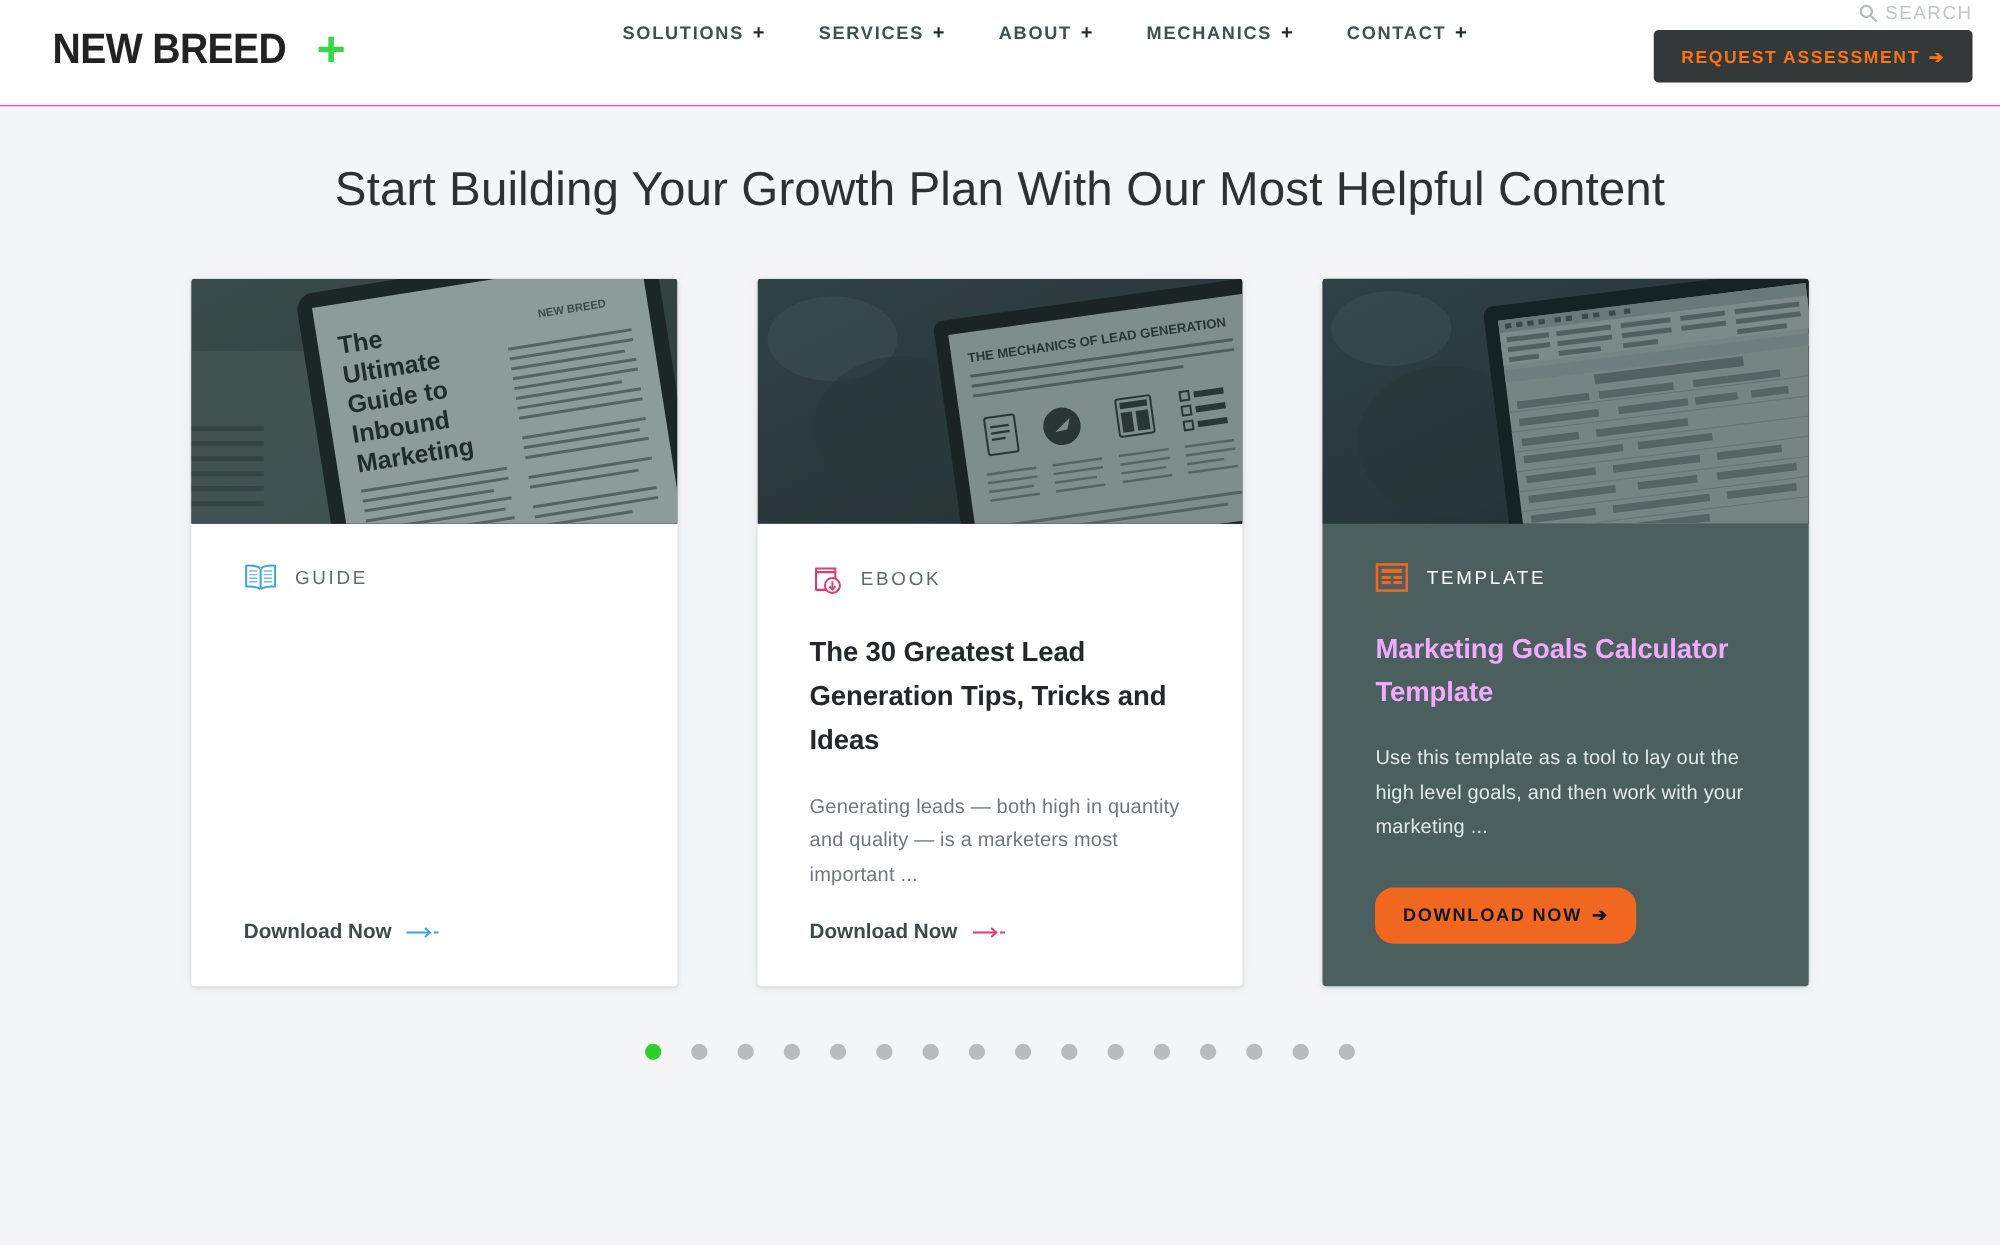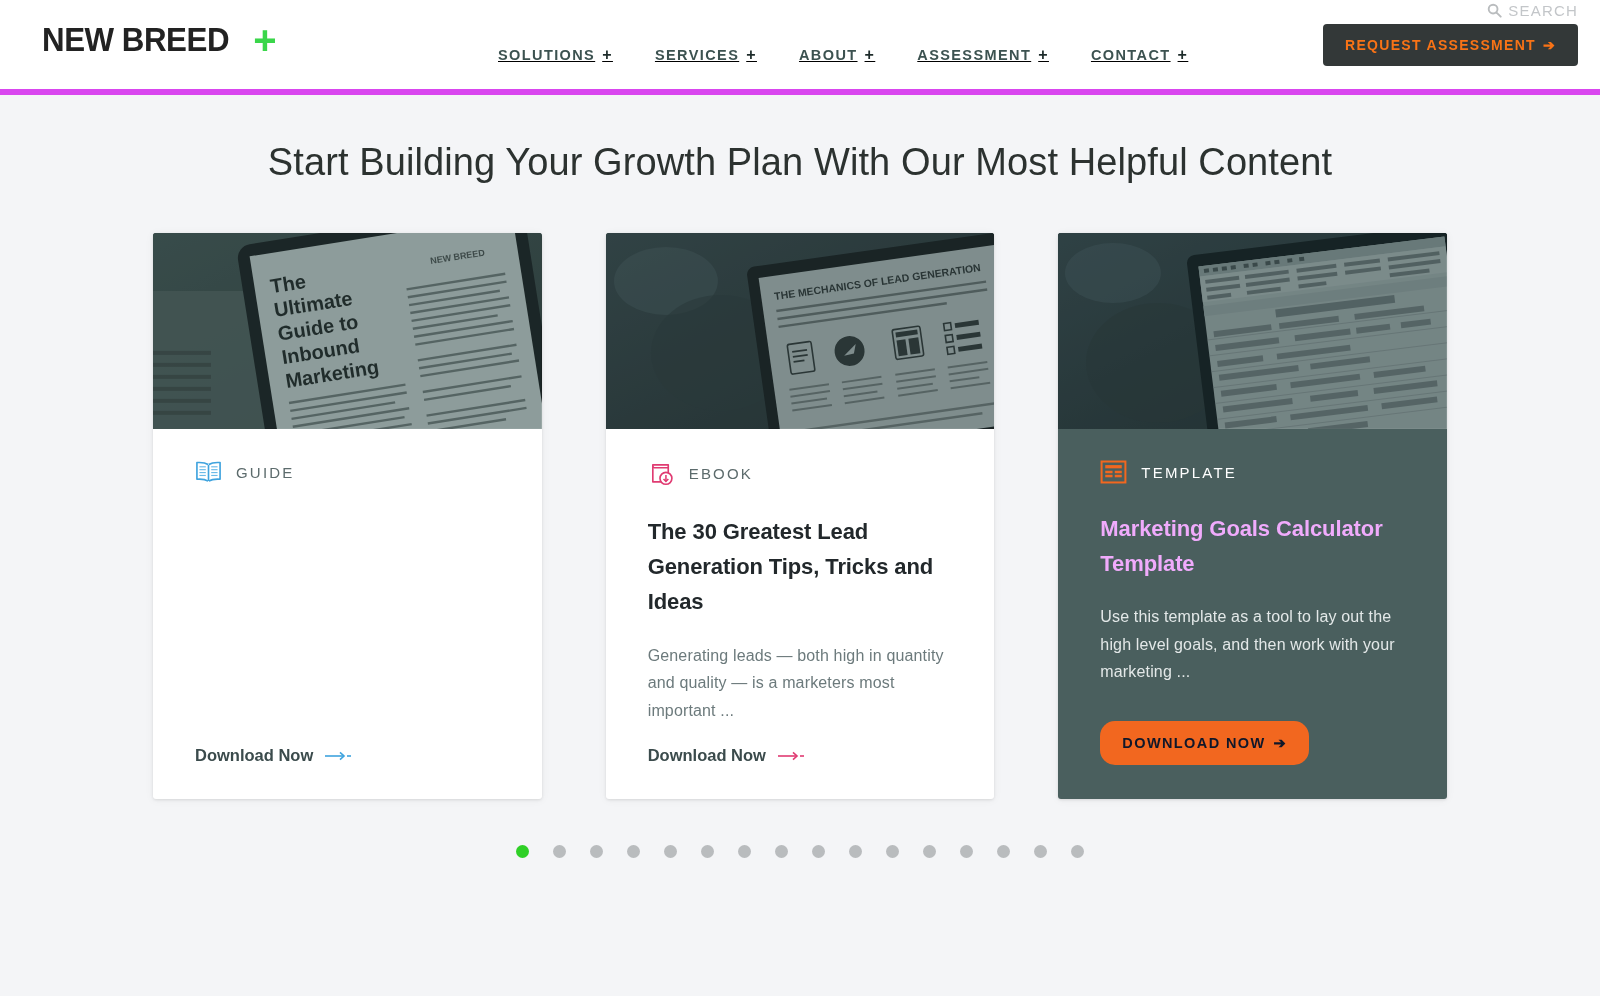--- a/index.html
+++ b/index.html
@@ -10,23 +10,23 @@
     overflow: hidden;
     background: #f4f5f7;
     font-family: "Liberation Sans", sans-serif;
     -webkit-font-smoothing: antialiased;
   }
 
   
   .header {
     position: relative;
     width: 1600px;
-    height: 95px;
+    height: 85px;
     background: #ffffff;
-    border-bottom: 6px solid #d946ef;
+    border-bottom: 1px solid #d946ef;
   }
 
   .search-wrap {
     position: absolute;
     top: 2px;
     right: 22px;
     display: flex;
     align-items: center;
     gap: 6px;
     color: #c3c6c9;
@@ -58,25 +58,24 @@
     color: #3ad64a;
     font-size: 40px;
     font-weight: 700;
     line-height: 0.7;
     margin-left: 2px;
   }
 
   .nav {
     position: absolute;
     left: 498px;
-    top: 46px;
+    top: 18px;
     display: flex;
     align-items: center;
     gap: 42px;
-    text-decoration: underline;
   }
   .nav-item {
     display: flex;
     align-items: baseline;
     gap: 7px;
     font-size: 14.5px;
     font-weight: 700;
     letter-spacing: 1.4px;
     color: #3c5250;
     cursor: pointer;
@@ -246,21 +245,21 @@
     </div>
     <div class="nav-item">
       <span>SERVICES</span>
       <span class="nav-plus">+</span>
     </div>
     <div class="nav-item">
       <span>ABOUT</span>
       <span class="nav-plus">+</span>
     </div>
     <div class="nav-item">
-      <span>ASSESSMENT</span>
+      <span>MECHANICS</span>
       <span class="nav-plus">+</span>
     </div>
     <div class="nav-item">
       <span>CONTACT</span>
       <span class="nav-plus">+</span>
     </div>
   </nav>
 
   <button class="cta-header">
     <span>REQUEST ASSESSMENT</span><span class="arr">➔</span>

